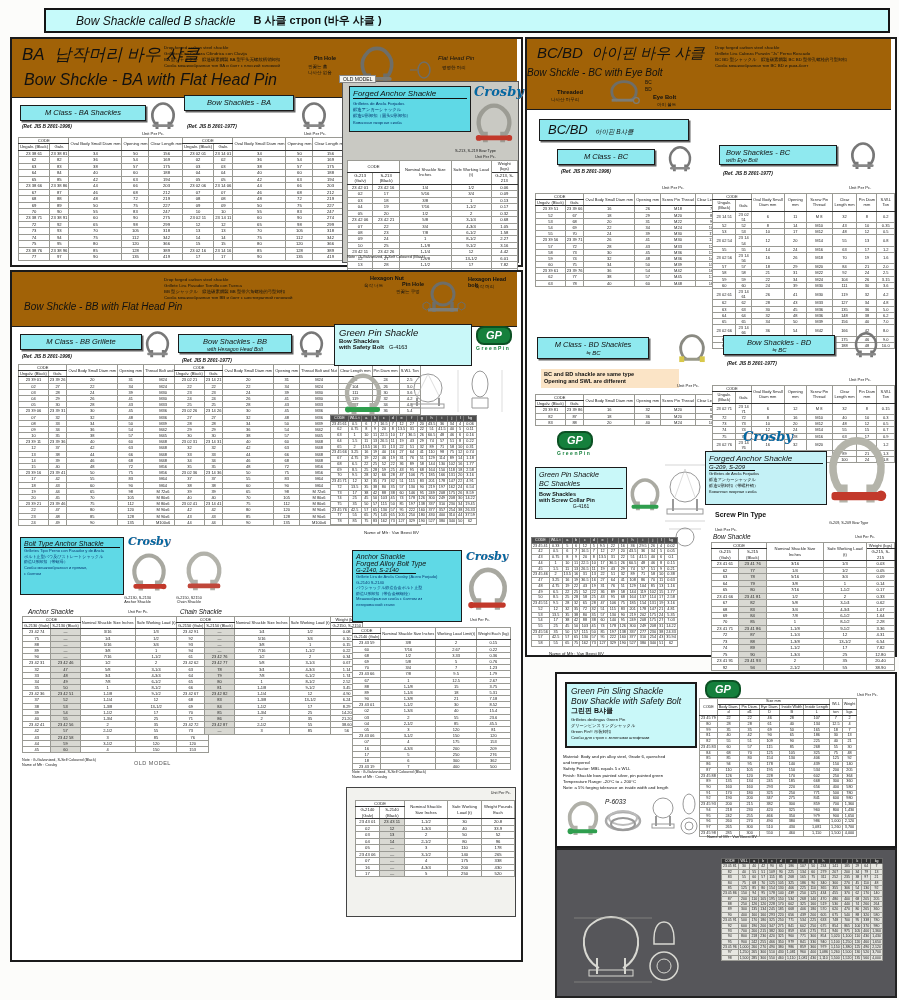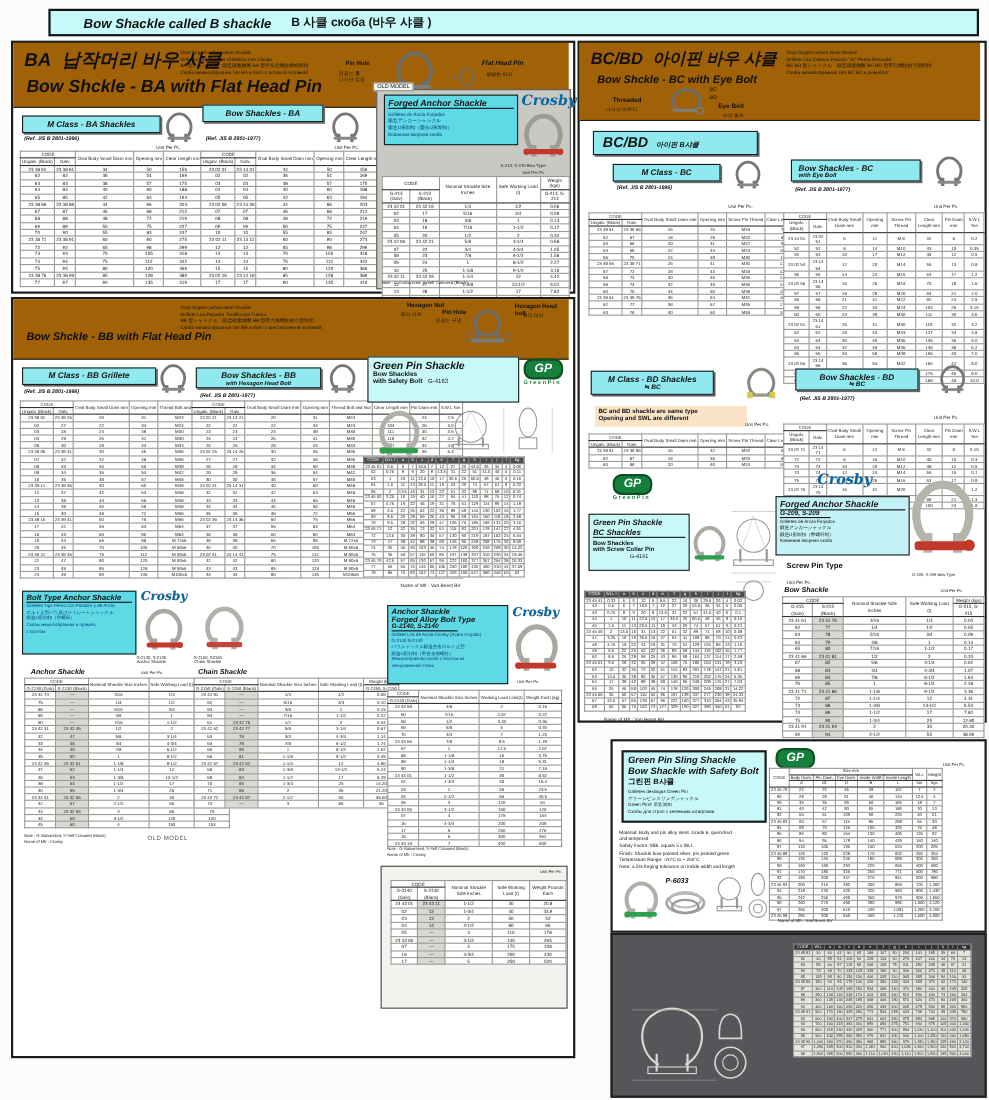--- a/index.html
+++ b/index.html
@@ -1,20 +1,20 @@
 <!DOCTYPE html>
 <html><head>
 <meta charset="utf-8">
 <style>
 body{margin:0;background:#e9e9e6}
 #page{position:relative;width:899px;height:1000px;background:#fcfcfa;font-family:"Liberation Sans",sans-serif;color:#111;overflow:hidden}
 .abs{position:absolute}
 .panel{position:absolute;border:2px solid #1b1b1b;background:#fff}
 .ghead{position:absolute;background:#a16207;border-bottom:1.5px solid #1b1b1b}
-.bi{font-weight:bold;font-style:italic}
+.bi{font-weight:normal;font-style:italic}
 .b{font-weight:bold}
 .lblbox{position:absolute;background:#8fe9ef;border:1.2px solid #1b1b1b;box-shadow:1.5px 1.5px 0 #666;text-align:center}
 .ltcyan{position:absolute;background:#c9f8f9;border:1.2px solid #1b1b1b}
 .dkcyan{position:absolute;background:#5fd9e6;border:1.2px solid #1b1b1b}
 .graypanel{position:absolute;background:#c9c9c3;border:1.5px solid #555}
 .t table{border-collapse:collapse;border:1px solid #444;background:#fff}
 .t th,.t td{border:0.5px solid #9a9a94;padding:0 1px;text-align:center;font-weight:normal;color:#222}
 .t thead th{border-bottom:1px solid #333;background:#fff}
 .t tr.sep td{border-top:1.2px solid #333}
 .f42 table{font-size:4.2px;line-height:1.3}
@@ -38,21 +38,21 @@
 .peach{position:absolute;background:#fbe4c6;font-size:5.6px;font-weight:bold;line-height:1.3;padding:2px 3px}
 svg{display:block}
 </style>
 </head>
 <body>
 
 <div id="page">
 
   <div class="abs" style="left:44px;top:8px;width:846px;height:25px;background:#c6fafa;border:2px solid #141414;display:flex;align-items:center;gap:18px;padding-left:30px;box-sizing:border-box">
     <span class="bi" style="font-size:12px">Bow Shackle  called B shackle</span>
-    <span class="b" style="font-size:11px">B 사클 скоба (바우 샤클 )</span>
+    <span class="b" style="font-size:11px">B 사클 строп (바우 샤클 )</span>
   </div>
 
   <div class="panel" style="left:10px;top:37px;width:509px;height:226px">
     <div class="ghead" style="left:0;top:0;width:505px;height:58px">
       <div class="abs bi" style="left:10px;top:4px;font-size:17px"><span>BA</span>&nbsp;&nbsp;<span>납작머리 바우 샤클</span></div>
       <div class="abs bi" style="left:12px;top:32px;font-size:16px">Bow Shckle - BA   with Flat Head Pin</div>
       <div class="abs dsc" style="left:152px;top:6px;width:180px">
           <div>Drop forged carbon steel shackle</div>
           <div>Grilletes Lira Cabeza Cilindrica con Clavija</div>
           <div>BA 型シャックル　鍛造碳素鋼製 BA 型平头无螺纹柄销卸扣</div>
@@ -585,21 +585,21 @@
             </tbody>
           </table>
         </div>
       <div class="note" style="left:4px;top:172px">Note : G-Galvanized, S-Self Coloured (Black)</div>
     </div>
   </div>
 
   <div class="panel" style="left:525px;top:37px;width:368px;height:616px">
     <div class="ghead" style="left:0;top:0;width:364px;height:70px">
       <div class="abs bi" style="left:10px;top:5px;font-size:15px"><span>BC/BD</span>&nbsp;&nbsp;<span>아이핀 바우 샤클</span></div>
-      <div class="abs bi" style="left:16px;top:28px;font-size:10px">Bow Shckle - BC  with Eye Bolt</div>
+      <div class="abs bi" style="left:0;top:28px;font-size:10px">Bow Shckle - BC  with Eye Bolt</div>
       <div class="abs dsc" style="left:188px;top:6px;width:172px">
           <div>Drop forged carbon steel shackle</div>
           <div>Grillete Lira Cabeza Punzón "Js" Perno Roscado</div>
           <div>BC BD 型シャックル　鍛造碳素鋼製 BC BD 型带孔螺栓的弓型卸扣</div>
           <div>Скоба мешкообразная тип BC BD  и рым-болт</div>
         </div>
       <svg class="abs" style="left:80px;top:40px" width="34" height="28" viewBox="0 0 40 34">
           <path d="M12 26 C4 22 3 12 9 7 C14 2 26 2 31 7 C37 12 36 22 28 26" fill="none" stroke="#6e6e68" stroke-width="3.5"></path>
           <rect x="5" y="24" width="26" height="3.5" fill="#7c7c76"></rect>
           <circle cx="35" cy="26" r="3.5" fill="none" stroke="#7c7c76" stroke-width="1.5"></circle>

